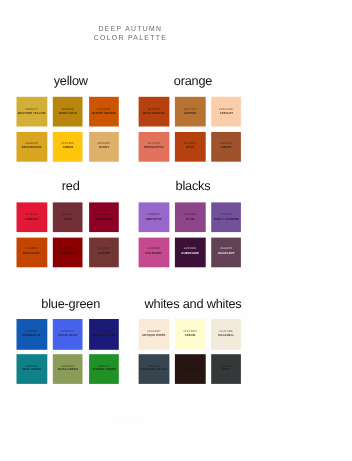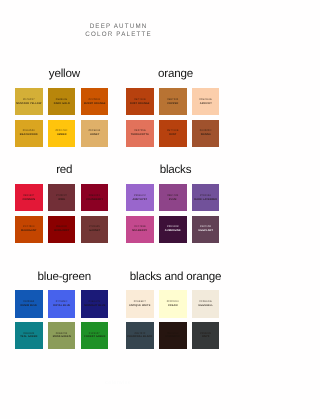--- a/index.html
+++ b/index.html
@@ -226,21 +226,21 @@
           </div>
           <div class="sw" style="background: rgb(31, 145, 39);">
             <div class="lbl">
               <div class="hexline">#1F9127</div>
               <div class="nameline">FOREST GREEN</div>
             </div>
           </div>
         </div>
       </div>
       <div class="section" style="left: 126.2px; top: 271.2px; width: 92.6px; position: absolute;">
-        <div class="sec-head">blacks and orange</div>
+        <div class="sec-head">whites and whites</div>
         <div class="grid" style="position: absolute; left: 0px; top: 19.1px;">
           <div class="sw" style="background: rgb(250, 235, 215);">
             <div class="lbl">
               <div class="hexline">#FAEBD7</div>
               <div class="nameline">ANTIQUE WHITE</div>
             </div>
           </div>
           <div class="sw" style="background: rgb(255, 253, 208);">
             <div class="lbl">
               <div class="hexline">#FFFDD0</div>

